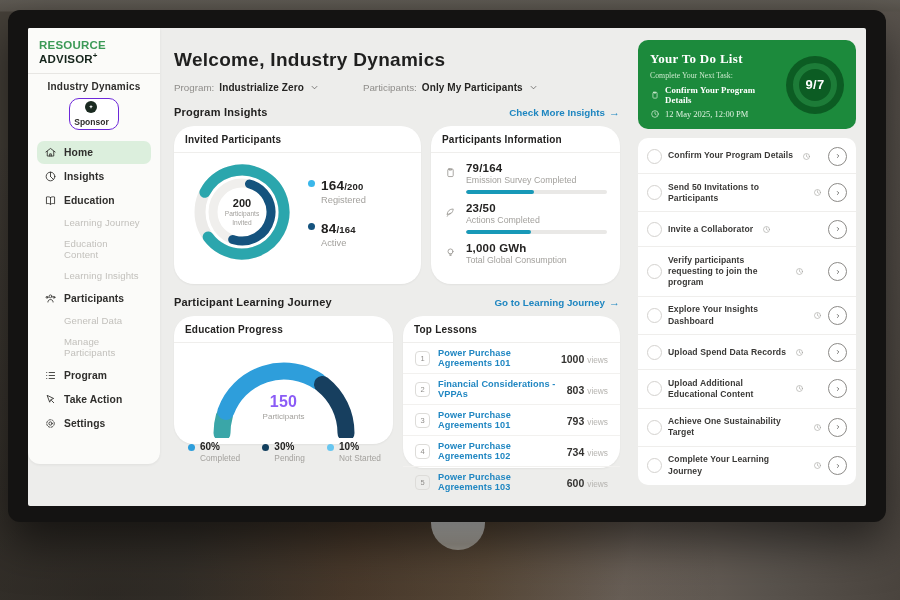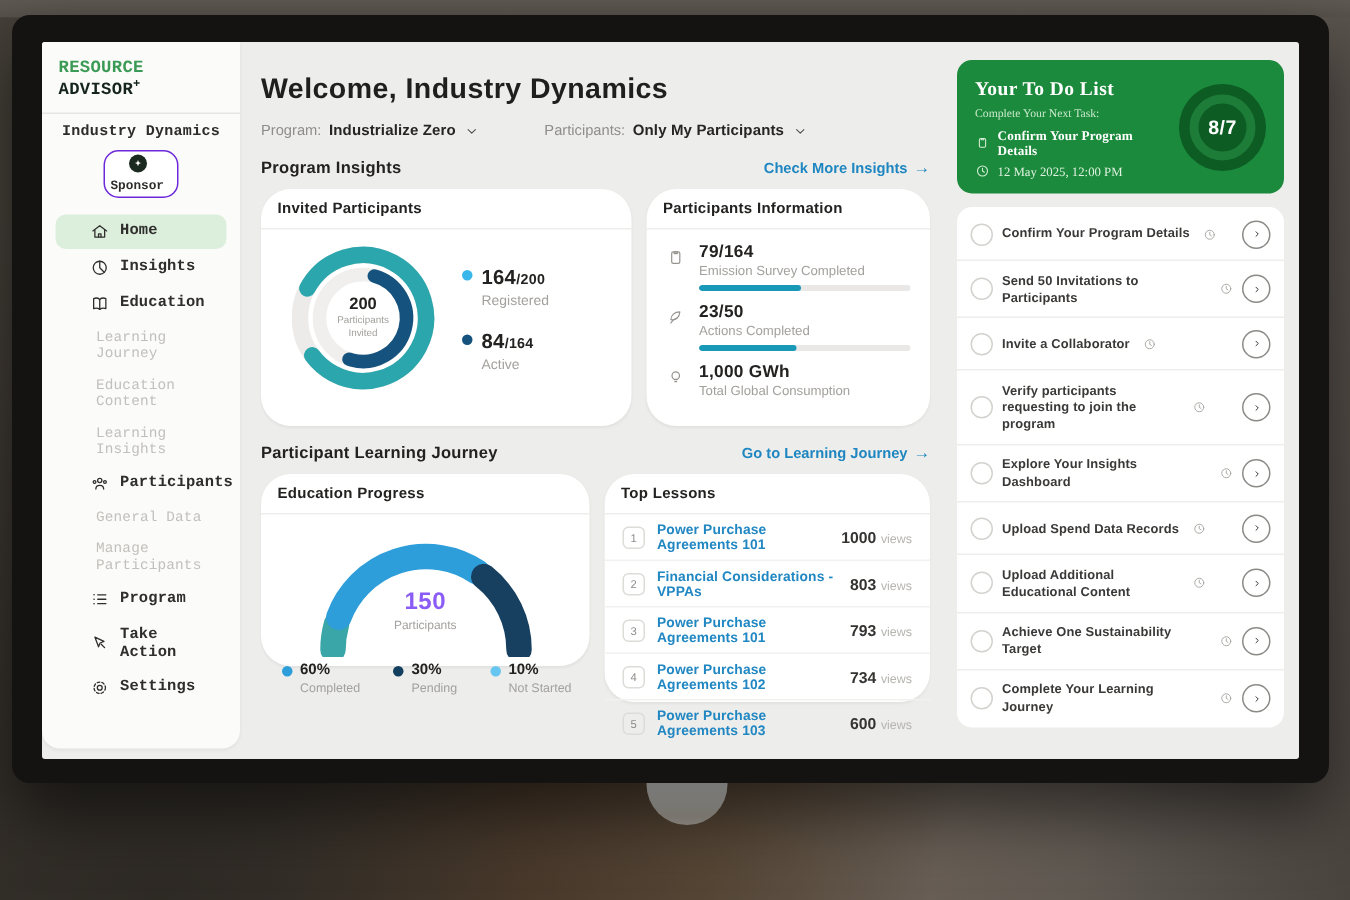--- a/index.html
+++ b/index.html
@@ -10,29 +10,29 @@
       radial-gradient(ellipse at 12% 100%,rgba(15,13,11,.45),rgba(0,0,0,0) 55%),
       linear-gradient(103deg,#454039 0%,#474139 30%,#5c4836 46%,#64523f 59%,#6e645b 73%,#59534d 87%,#4a443e 100%);}
   .stand{position:absolute;left:431px;top:520px;width:54px;height:30px;
     background:linear-gradient(180deg,#e0e1df,#a19c93 80%);border-radius:0 0 27px 27px;}
   .monitor{position:absolute;left:8px;top:10px;width:838px;height:478px;background:#141312;
     border-radius:12px;padding:18px 20px 16px 20px;box-shadow:0 20px 45px rgba(0,0,0,.55);}
   .screen{width:838px;height:478px;background:#ededeb;overflow:hidden;display:flex;border-radius:2px;}
 
   
   .sidebar{flex:0 0 132px;width:132px;}
-  .sidebar-card{background:#fbfbf9;border-radius:0 0 12px 12px;padding:9px 9px 28px;box-shadow:0 1px 3px rgba(0,0,0,.06);font-family:Liberation Mono, monospace;}
+  .sidebar-card{background:#fbfbf9;border-radius:0 0 12px 12px;padding:9px 9px 28px;box-shadow:0 1px 3px rgba(0,0,0,.06);}
   .logo{font-size:11.5px;font-weight:bold;letter-spacing:.2px;padding:2px 2px 0;}
   .logo .p1{color:#3c9a57}.logo .p2{color:#15251c}.logo .plus{color:#15251c;font-size:8px;vertical-align:super;}
   .sdivider{height:1px;background:#e7e6e3;margin:8px -9px 7px;}
   .org{text-align:center;font-size:10px;font-weight:bold;color:#2e2d2b;margin-bottom:6px;letter-spacing:.2px;}
   .badge{display:flex;align-items:center;gap:4px;border:1px solid #6d28d9;border-radius:10px;
     padding:2px 9px 2px 4px;width:fit-content;margin:0 auto 11px;font-size:8.5px;font-weight:bold;color:#2e2d2b;background:#fff;flex-direction:column;}
   .badge-dot{width:12px;height:12px;border-radius:50%;background:#1a2a20;display:flex;align-items:center;justify-content:center;}
-  .nav-item{display:flex;align-items:center;gap:7px;padding:5px 23px;font-size:10.3px;font-weight:bold;
+  .nav-item{display:flex;align-items:center;gap:7px;padding:5px 7px;font-size:10.3px;font-weight:bold;
     color:#2f2e2c;border-radius:7px;margin:1px 0;cursor:pointer;letter-spacing:.1px;}
   .nav-item.active{background:#dcefdd;}
   .nav-sub{display:block;padding:4.5px 7px 4.5px 27px;font-size:9.6px;color:#c2c0bc;margin:1px 0;cursor:pointer;letter-spacing:.1px;}
   .nicon{width:13px;height:13px;flex:0 0 13px;display:inline-flex;}
   .nicon svg{width:13px;height:13px;stroke:#2f2e2c;fill:none;stroke-width:1.6;stroke-linecap:round;stroke-linejoin:round;}
 
   
   .main{flex:1;min-width:0;padding:14px 12px 0 14px;}
   .title{font-size:19px;font-weight:bold;color:#1f1f1e;letter-spacing:.3px;margin:7px 0 11px;}
   .filters{display:flex;gap:44px;align-items:center;margin-bottom:13px;}
@@ -437,21 +437,21 @@
               <span class="th-ic">
                 <svg viewBox="0 0 24 24">
                     <circle cx="12" cy="12" r="8"></circle>
                     <path d="M12 7.5V12l3 2"></path>
                   </svg>
               </span>
               <span>12 May 2025, 12:00 PM</span>
             </div>
           </div>
           <div class="th-ring">
-            <span class="th-prog">8/7</span>
+            <span class="th-prog">9/7</span>
           </div>
         </div>
 
         <div class="tasks-panel">
           <div class="task-row">
             <span class="task-check"></span>
             <span class="task-label">Confirm Your Program Details</span>
             <span class="task-clock">
                 <svg viewBox="0 0 24 24">
                   <circle cx="12" cy="12" r="8"></circle>

